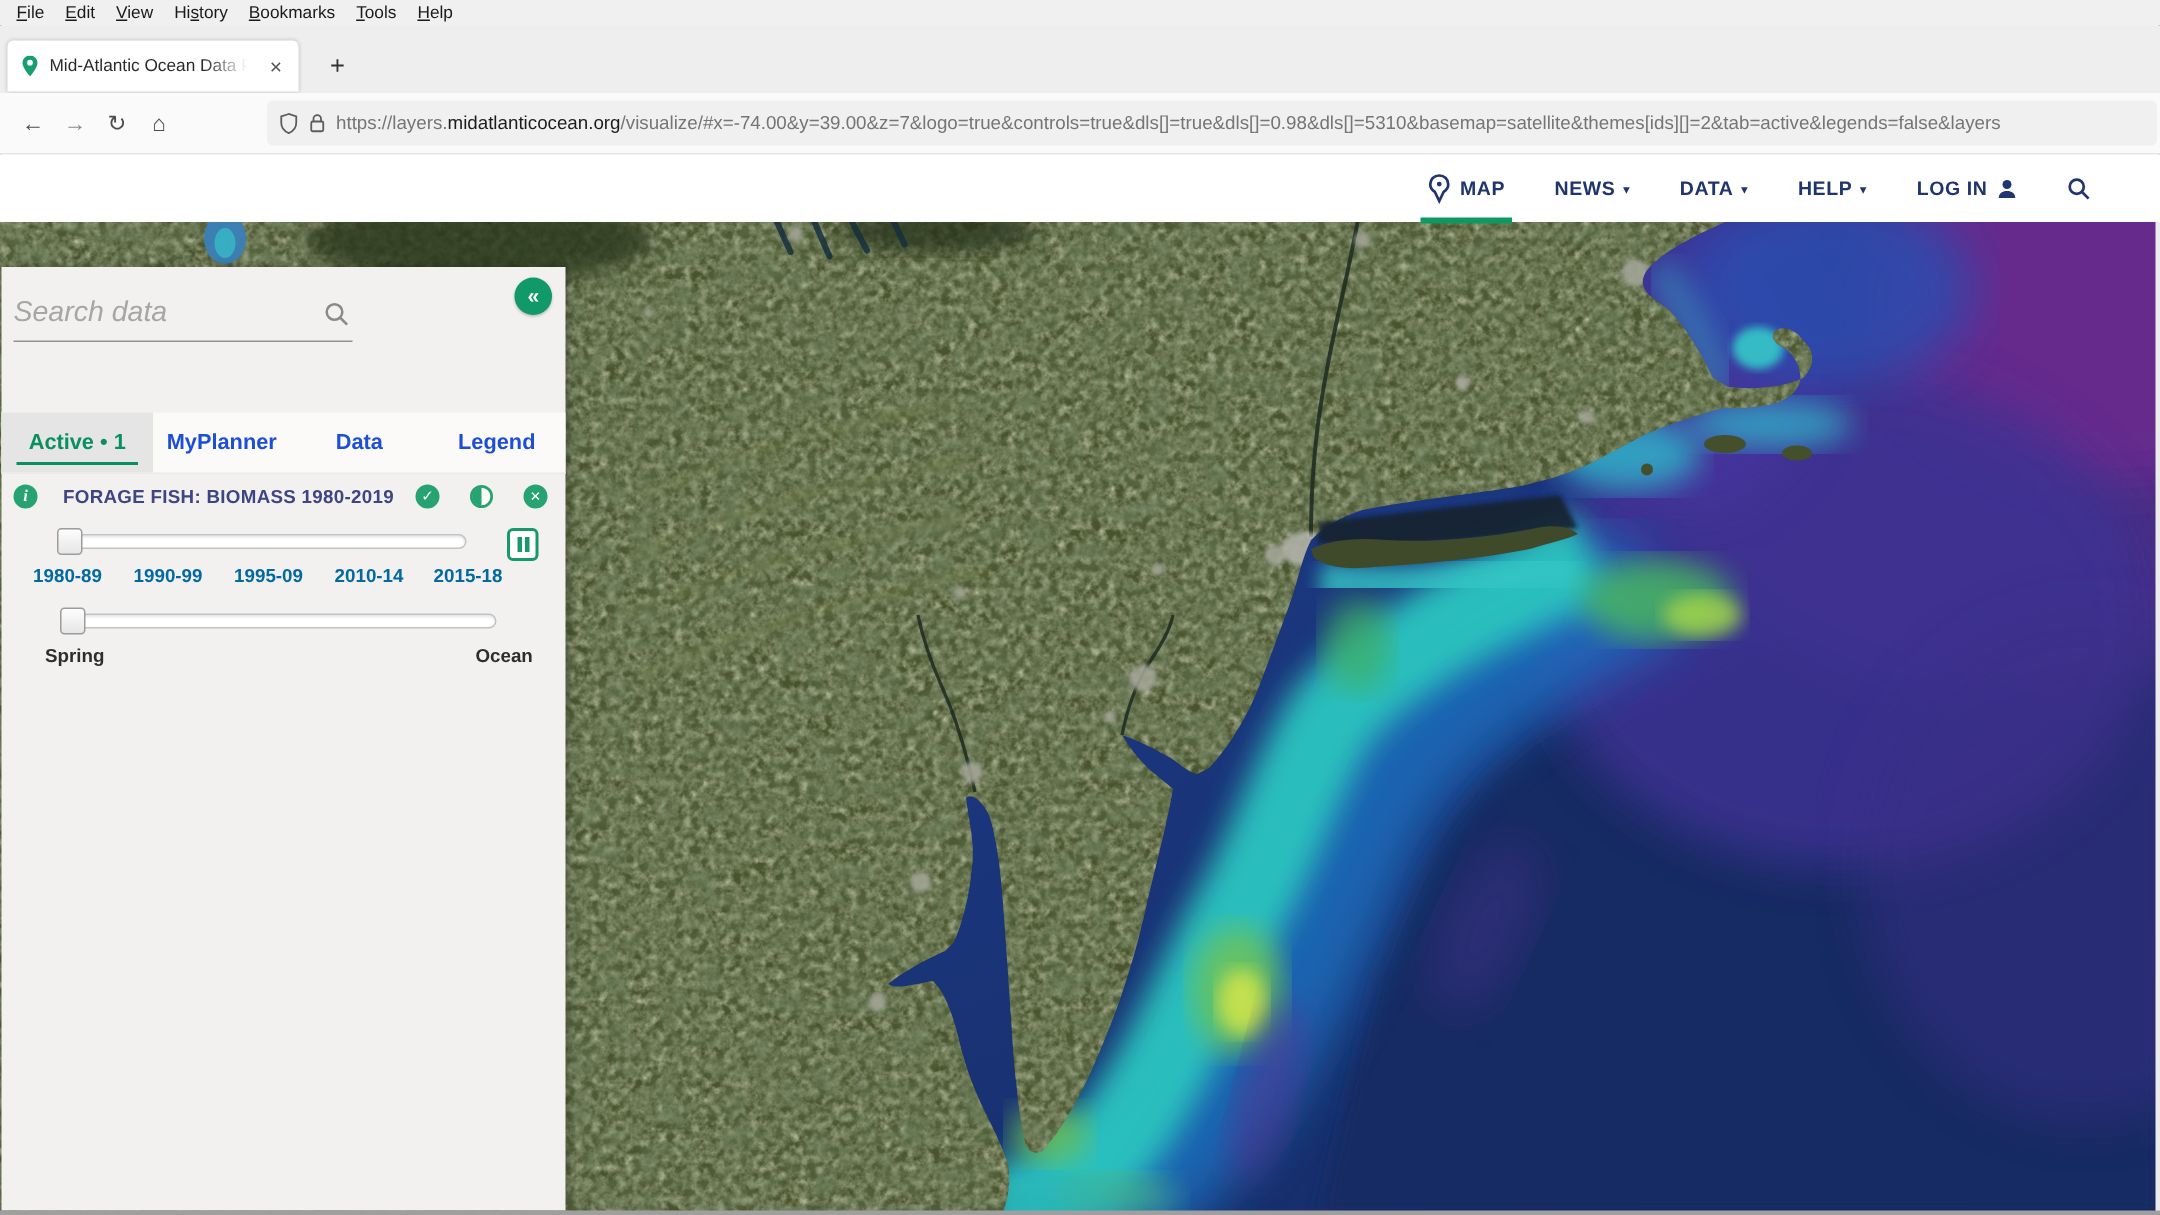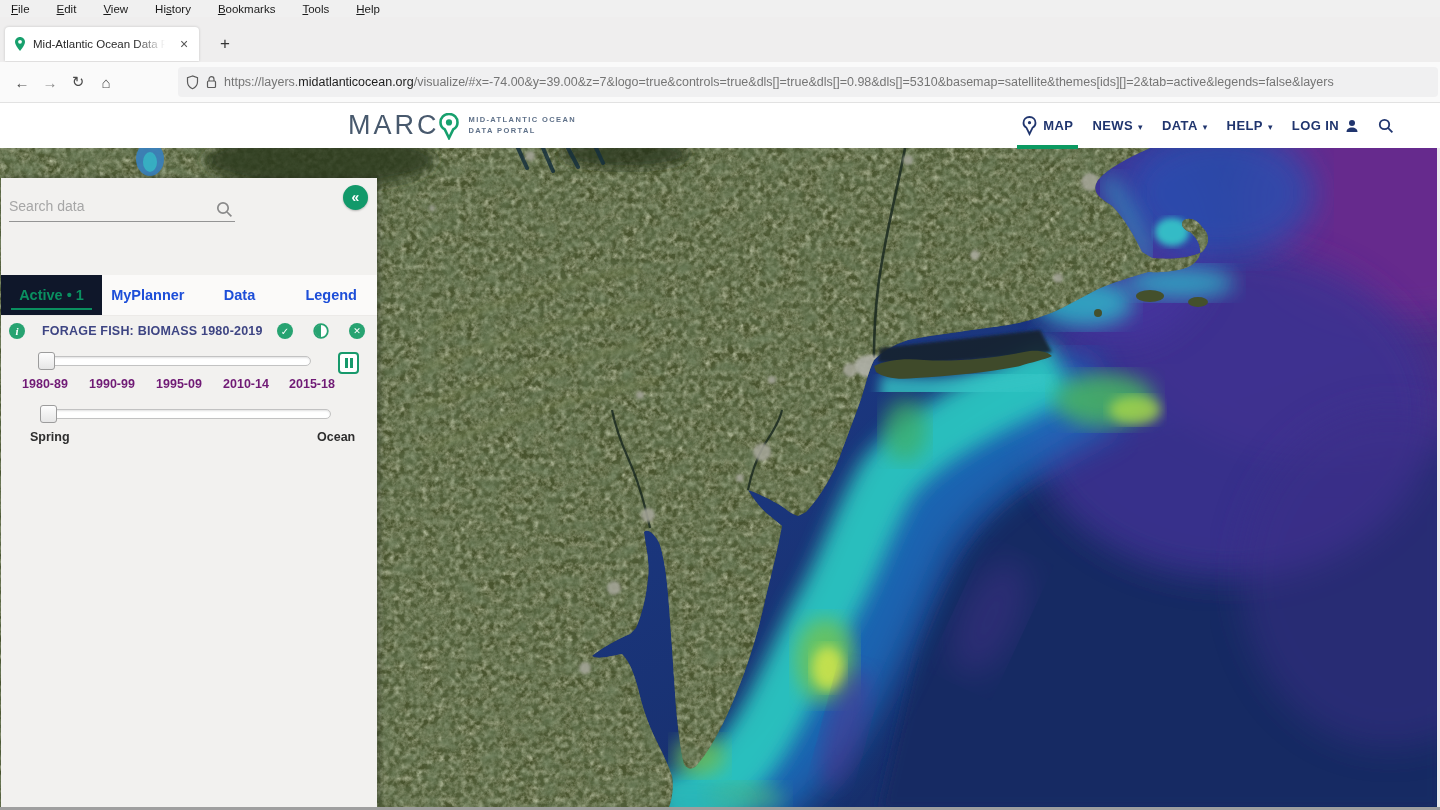--- a/index.html
+++ b/index.html
@@ -1,21 +1,21 @@
 <!DOCTYPE html>
 <html><head>
 <meta charset="utf-8">
 <style>
   * { margin:0; padding:0; box-sizing:border-box; }
   html,body { width:1440px; height:810px; overflow:hidden; }
   body { font-family:"Liberation Sans","DejaVu Sans",sans-serif; background:#d9d9d9; }
   .window { position:relative; width:1440px; height:810px; background:#f0f0f0; outline:1px solid #4d4d4d; outline-offset:-1px; }
 
   
-  .menubar { position:absolute; top:0; left:0; right:0; height:17px; background:#f0f0f0; display:flex; align-items:center; gap:13px; padding-left:4px; font-size:11.5px; color:#1a1a1a; z-index:20; }
+  .menubar { position:absolute; top:0; left:0; right:0; height:17px; background:#f0f0f0; display:flex; align-items:center; gap:0; padding-left:4px; font-size:11.5px; color:#1a1a1a; z-index:20; }
   .menu-item { padding:1px 7px; cursor:default; }
   .menu-item u { text-decoration:underline; }
 
   .tabstrip { position:absolute; top:17px; left:0; right:0; height:45px; background:#efeeee; z-index:20; }
   .tab { position:absolute; left:5px; top:10px; width:194px; height:34px; background:#ffffff; border-radius:4px 4px 0 0; box-shadow:0 0 3px rgba(0,0,0,.18); display:flex; align-items:center; padding:0 6px 0 9px; }
   .tab-pin { flex:0 0 auto; margin-right:7px; display:flex; }
   .tab-title { font-size:11.5px; color:#2a2a2a; white-space:nowrap; overflow:hidden; max-width:132px; -webkit-mask-image:linear-gradient(90deg,#000 78%,transparent); mask-image:linear-gradient(90deg,#000 78%,transparent); }
   .tab-close { margin-left:auto; font-size:14px; color:#555; width:18px; height:18px; display:flex; align-items:center; justify-content:center; border-radius:3px; }
   .newtab-btn { position:absolute; left:212px; top:14px; width:26px; height:26px; display:flex; align-items:center; justify-content:center; font-size:17px; color:#333; border-radius:4px; }
 
@@ -26,58 +26,58 @@
   .urlbar .sep-icon { flex:0 0 auto; display:flex; margin-right:7px; }
   .url-text { font-size:12.5px; white-space:nowrap; overflow:hidden; color:#757575; }
   .url-text .domain { color:#1c1c1c; }
 
   
   .siteheader { position:absolute; top:103px; left:0; right:0; height:45px; background:#ffffff; z-index:20; display:flex; align-items:center; }
   .logo { display:flex; align-items:center; margin-left:348px; }
   .logo-text { font-size:27px; letter-spacing:3px; color:#48596d; font-weight:500; }
   .logo-pin { margin:2px 1px 0 -1px; display:flex; }
   .tagline { margin-left:9px; text-transform:uppercase; color:#5f7189; font-size:7.5px; letter-spacing:1.4px; font-weight:700; line-height:1.35; }
-  .mainnav { margin-left:auto; margin-right:46px; display:flex; align-items:center; gap:19px; }
+  .mainnav { margin-left:auto; margin-right:46px; display:flex; align-items:center; gap:33px; }
   .nav-item { position:relative; display:flex; align-items:center; gap:6px; font-size:13px; font-weight:700; color:#20356e; letter-spacing:.4px; cursor:pointer; }
   .nav-item .caret { font-size:9px; margin-left:-1px; transform:translateY(1px); }
   .nav-item.active::after { content:""; position:absolute; left:-5px; right:-5px; bottom:-13px; height:4px; background:#0c9a62; }
 
   
   .map-wrap { position:absolute; top:148px; left:0; width:1440px; height:662px; background:#1b3a80; z-index:1; }
   .map-right-strip { position:absolute; top:148px; right:0; width:3px; bottom:2px; background:#ececec; z-index:6; }
   .bottom-edge { position:absolute; left:0; right:0; bottom:0; height:3px; background:#9f9f9f; z-index:30; }
 
   
   .side-panel { position:absolute; left:1px; top:178px; width:376px; bottom:3px; background:#f2f1ef; z-index:10; box-shadow:2px 0 6px rgba(0,0,0,.28); }
   .search-row { position:absolute; top:14px; left:8px; width:226px; border-bottom:1px solid #949494; }
-  .search-input { width:100%; border:none; outline:none; background:transparent; font-size:14px; color:#0369a1; padding:6px 26px 7px 0; font-family:inherit; }
+  .search-input { width:100%; border:none; outline:none; background:transparent; font-size:19px; color:#0369a1; padding:6px 26px 7px 0; font-family:inherit;font-style:italic; }
   .search-input::placeholder { color:#a6a6a6; }
   .search-icon { position:absolute; right:2px; top:9px; display:flex; }
   .collapse-btn { position:absolute; top:7px; right:9px; width:25px; height:25px; border-radius:50%; background:#12996a; color:#fff; display:flex; align-items:center; justify-content:center; font-size:14px; font-weight:700; cursor:pointer; box-shadow:0 1px 2px rgba(0,0,0,.25); }
   .collapse-btn span { transform:translateY(-1px); }
 
   .panel-tabs { position:absolute; top:97px; left:0; right:0; height:41px; background:#fbfaf9; display:flex; align-items:stretch; border-bottom:1px solid #eceae8; }
   .ptab { display:flex; align-items:center; justify-content:center; font-size:14.5px; font-weight:700; color:#1d4ed8; flex:1; cursor:pointer; }
-  .ptab.active { flex:0 0 101px; background:#0f172a; color:#0a8f60; position:relative; }
+  .ptab.active { flex:0 0 101px; background:#e5e5e5; color:#0a8f60; position:relative; }
   .ptab.active::after { content:""; position:absolute; left:10px; right:10px; bottom:5px; height:2px; background:#0a8f60; }
 
   .layer-row { position:absolute; top:140px; left:0; right:0; height:26px; display:flex; align-items:center; }
   .circle-icon { width:16px; height:16px; border-radius:50%; background:#27a371; color:#fff; display:flex; align-items:center; justify-content:center; flex:0 0 auto; }
   .info-icon { margin-left:8px; font-family:"Liberation Serif","DejaVu Serif",serif; font-size:11px; font-weight:700; font-style:italic; }
   .layer-title { margin-left:17px; font-size:12.5px; font-weight:700; color:#3e4583; letter-spacing:.2px; }
   .layer-actions { margin-left:auto; margin-right:12px; display:flex; align-items:center; gap:20px; }
   .layer-actions .glyph { font-size:10px; font-weight:700; }
 
   .slider-track { position:absolute; height:10px; background:#ffffff; border:1px solid #c2c2c2; border-radius:5px; box-shadow:inset 0 1px 2px rgba(0,0,0,.12); }
   .slider-handle { position:absolute; top:-5px; left:-2px; width:17px; height:18px; background:linear-gradient(#fdfdfd,#e6e6e6); border:1px solid #9c9c9c; border-radius:3px; cursor:pointer; }
   .track-1 { top:178px; left:38px; width:272px; }
   .track-2 { top:231px; left:40px; width:290px; }
   .pause-btn { position:absolute; top:174px; left:337px; width:21px; height:22px; background:#fff; border:2px solid #17996b; border-radius:4px; display:flex; align-items:center; justify-content:center; gap:2px; cursor:pointer; }
   .pause-btn i { display:block; width:3px; height:10px; background:#17996b; }
-  .tick-label { position:absolute; top:199px; transform:translateX(-50%); font-size:12.5px; font-weight:700; color:#701a75; white-space:nowrap; }
+  .tick-label { position:absolute; top:199px; transform:translateX(-50%); font-size:12.5px; font-weight:700; color:#0369a1; white-space:nowrap; }
   .season-label { position:absolute; top:252px; font-size:12.5px; font-weight:700; color:#2e2e2e; }
 </style>
 </head>
 <body>
 
 <div class="window">
 
   <div class="menubar">
     <span class="menu-item"><u>F</u>ile</span>
     <span class="menu-item"><u>E</u>dit</span>
@@ -117,33 +117,20 @@
         <svg width="11" height="14" viewBox="0 0 11 14">
             <rect x="1.5" y="6" width="8" height="6.5" rx="1" fill="none" stroke="#5c5c5c" stroke-width="1.2"></rect>
             <path d="M3 6V4.2a2.5 2.5 0 0 1 5 0V6" fill="none" stroke="#5c5c5c" stroke-width="1.2"></path>
           </svg>
       </span>
       <span class="url-text"><span>https://layers.</span><span class="domain">midatlanticocean.org</span><span>/visualize/#x=-74.00&amp;y=39.00&amp;z=7&amp;logo=true&amp;controls=true&amp;dls[]=true&amp;dls[]=0.98&amp;dls[]=5310&amp;basemap=satellite&amp;themes[ids][]=2&amp;tab=active&amp;legends=false&amp;layers</span></span>
     </div>
   </div>
 
   <div class="siteheader">
-    <div class="logo">
-      <span class="logo-text">MARC</span>
-      <span class="logo-pin">
-        <svg width="20" height="27" viewBox="0 0 20 27">
-            <path d="M10 1C5 1 1.5 4.6 1.5 9.4c0 3 1.8 5.6 4.3 7L10 25l4.2-8.6c2.5-1.4 4.3-4 4.3-7C18.5 4.6 15 1 10 1z" fill="none" stroke="#17a06d" stroke-width="2.6"></path>
-            <circle cx="10" cy="9.4" r="3.1" fill="#17a06d"></circle>
-          </svg>
-      </span>
-      <span class="tagline">
-        <div>Mid-Atlantic Ocean</div>
-        <div>Data Portal</div>
-      </span>
-    </div>
     <div class="mainnav">
       <div class="nav-item active">
         <span style="display:flex">
           <svg width="15" height="20" viewBox="0 0 15 20">
               <path d="M7.5 1C4 1 1.5 3.6 1.5 6.9c0 2.1 1.2 3.9 3 4.9L7.5 18l3-6.2c1.8-1 3-2.8 3-4.9C13.5 3.6 11 1 7.5 1z" fill="none" stroke="#20356e" stroke-width="1.8"></path>
               <circle cx="7.5" cy="6.7" r="1.6" fill="#20356e"></circle>
             </svg>
         </span>
         <span>MAP</span>
       </div>

